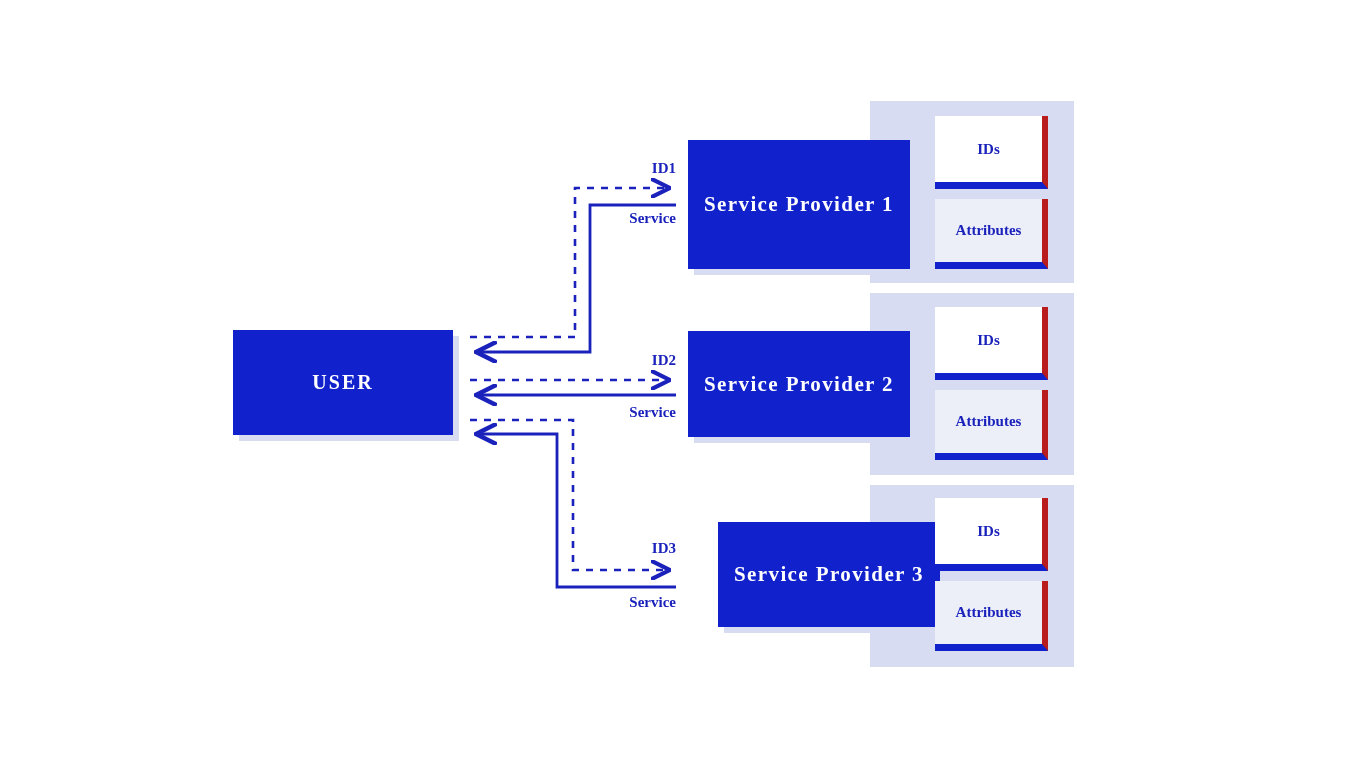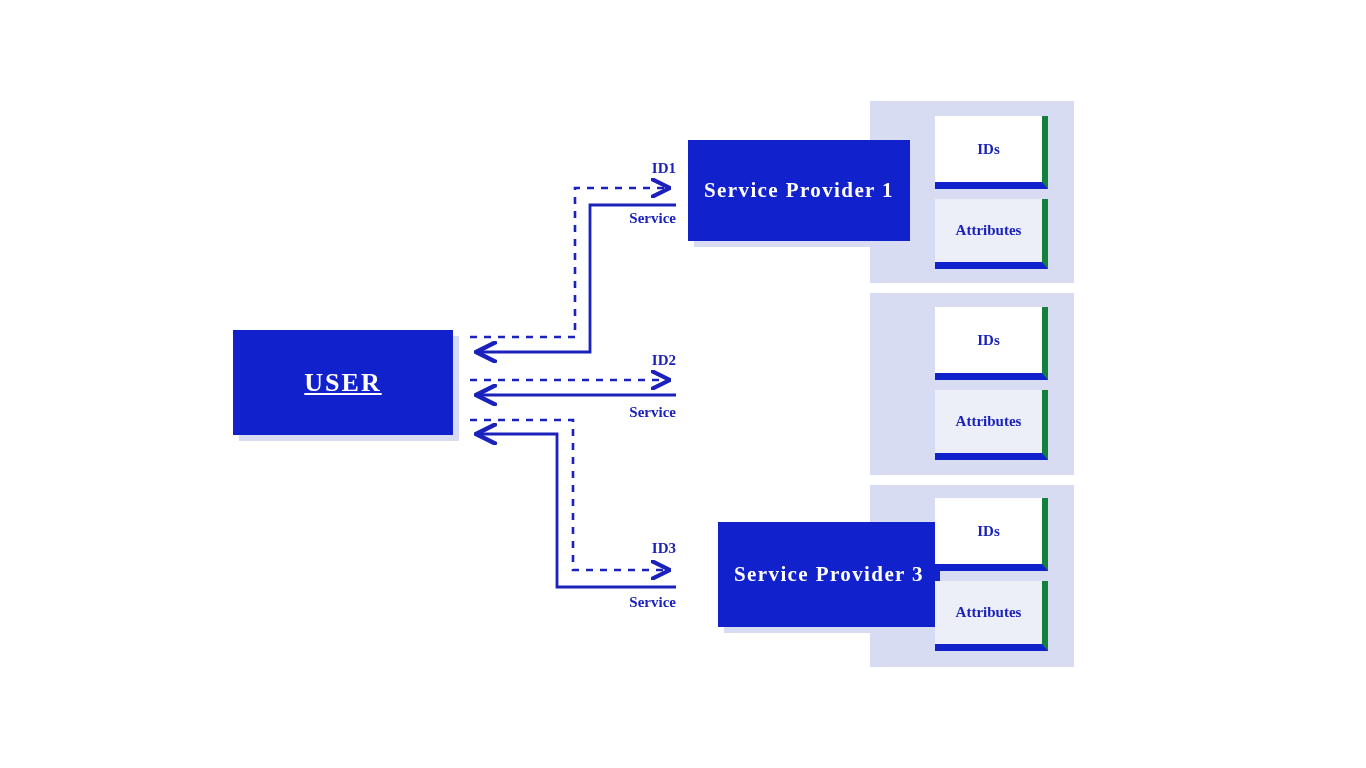--- a/index.html
+++ b/index.html
@@ -49,33 +49,32 @@
   }
   .node-box .node-label {
     font-family: "Liberation Serif", "DejaVu Serif", serif;
     font-weight: bold;
     font-size: 21px;
     letter-spacing: 1.4px;
     color: #ffffff;
     white-space: nowrap;
   }
   .node-box.user .node-label {
-    font-size: 26px;
+    font-size: 20px;
     letter-spacing: 2px;
-    text-decoration: underline;
   }
 
   
   .store-box {
     position: absolute;
     box-sizing: border-box;
     display: flex;
     align-items: center;
     justify-content: center;
-    border-right: 6px solid #15803d;
+    border-right: 6px solid #b91c1c;
     border-bottom: 7px solid #1122cc;
   }
   .store-box.ids { background: #ffffff; }
   .store-box.attrs { background: #eceff8; justify-content: center; }
   .store-box .store-label {
     font-family: "Liberation Serif", "DejaVu Serif", serif;
     font-weight: bold;
     font-size: 15px;
     color: #1a22bb;
     white-space: nowrap;
@@ -133,32 +132,35 @@
   </svg>
 
   <div class="group-panel" style="left:870px; top:101px; width:204px; height:182px;"></div>
   <div class="group-panel" style="left:870px; top:293px; width:204px; height:182px;"></div>
   <div class="group-panel" style="left:870px; top:485px; width:204px; height:182px;"></div>
 
   <div class="node-box user" style="left:233px; top:330px; width:220px; height:105px;">
     <span class="node-label">USER</span>
   </div>
 
-  <div class="node-box" style="left:688px; top:140px; width:222px; height:101px;">
+  <div class="node-box" style="left:688px; top:140px; width:222px; height:129px;">
     <span class="node-label">Service Provider 1</span>
   </div>
   <div class="store-box ids" style="left:935px; top:116px; width:113px; height:73px;">
     <span class="store-label">IDs</span>
   </div>
   <div class="store-box attrs" style="left:935px; top:199px; width:113px; height:70px;">
     <span class="store-label">Attributes</span>
   </div>
   <div class="edge-label" style="left:576px; top:160px; width:100px;">ID1</div>
   <div class="edge-label" style="left:576px; top:210px; width:100px;">Service</div>
 
+  <div class="node-box" style="left:688px; top:331px; width:222px; height:106px;">
+    <span class="node-label">Service Provider 2</span>
+  </div>
   <div class="store-box ids" style="left:935px; top:307px; width:113px; height:73px;">
     <span class="store-label">IDs</span>
   </div>
   <div class="store-box attrs" style="left:935px; top:390px; width:113px; height:70px;">
     <span class="store-label">Attributes</span>
   </div>
   <div class="edge-label" style="left:576px; top:352px; width:100px;">ID2</div>
   <div class="edge-label" style="left:576px; top:404px; width:100px;">Service</div>
 
   <div class="node-box" style="left:688px; top:522px; width:222px; height:105px;margin-left:30px;">

